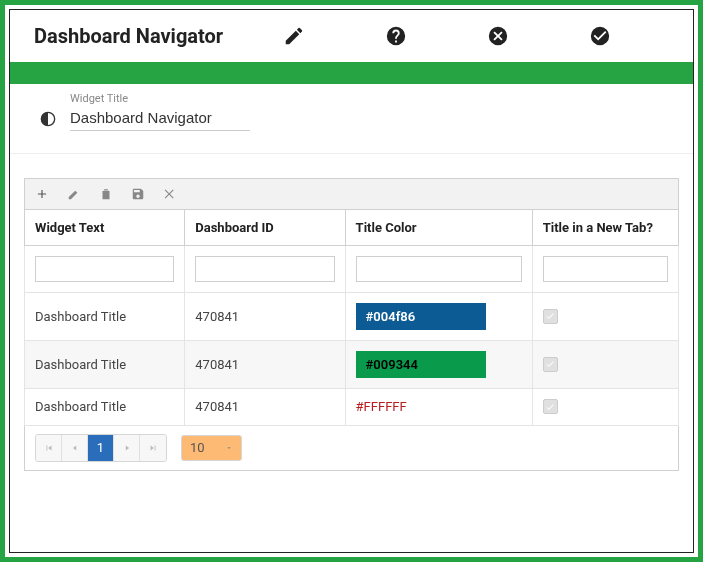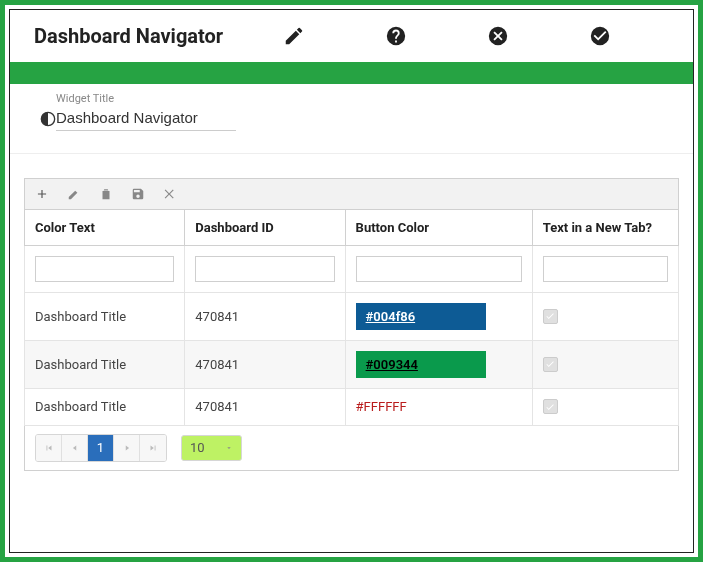--- a/index.html
+++ b/index.html
@@ -5,48 +5,48 @@
 * { box-sizing: border-box; margin: 0; padding: 0; }
 body { font-family: -apple-system, BlinkMacSystemFont, "Segoe UI", Roboto, Arial, sans-serif; background: #fff; width: 703px; height: 562px; overflow: hidden; }
 .outer { border: 5px solid #26a343; width: 703px; height: 562px; background: #fff; padding: 4px; }
 .inner-border { border: 1px solid #222; width: 100%; height: 100%; display: flex; flex-direction: column; }
 .header-bar { background: #fff; display: flex; align-items: center; padding: 14px 4px 14px 24px; }
 .header-title { font-size: 20px; font-weight: 700; color: #222; flex: 0 0 auto; margin-right: 40px; }
 .header-icons { display: flex; align-items: center; gap: 80px; margin-left: 20px; }
 .header-icon { width: 22px; height: 22px; display: flex; align-items: center; justify-content: center; cursor: pointer; }
 .header-icon svg { width: 22px; height: 22px; fill: #222; }
 .green-strip { background: #26a343; height: 22px; width: 100%; }
-.config-area { background: #fff; padding: 8px 30px 18px 30px; display: flex; align-items: flex-end; }
+.config-area { background: #fff; padding: 8px 30px 18px 30px; display: flex; align-items: flex-end; gap: 14px; }
 .contrast-icon svg { width: 16px; height: 16px; fill: #333; }
 .field-wrap { flex: 0 0 auto; }
 .field-label { font-size: 11px; color: #888; margin-bottom: 2px; }
 .field-input { border: none; border-bottom: 1px solid #ccc; font-size: 15px; color: #333; padding: 2px 0 4px 0; width: 180px; background: transparent; outline: none; }
 .spacer-line { border-top: 1px solid #eee; margin-top: 4px; }
 .grid-area { padding: 24px 14px 0 14px; flex: 1; }
 .grid-toolbar { background: #f2f2f2; border: 1px solid #d0d0d0; border-bottom: none; padding: 8px 10px; display: flex; gap: 18px; align-items: center; }
 .grid-toolbar svg { width: 14px; height: 14px; fill: #888; }
 .grid-toolbar .tb-btn { cursor: pointer; display: flex; }
 .grid-toolbar .tb-btn.enabled svg { fill: #555; }
 table.grid { width: 100%; border-collapse: collapse; border: 1px solid #d0d0d0; background: #fff; }
 table.grid th { text-align: left; font-size: 13px; font-weight: 700; color: #222; padding: 10px 10px; border: 1px solid #d0d0d0; background: #fff; }
 table.grid td { font-size: 13px; color: #444; padding: 10px 10px; border: 1px solid #e4e4e4; }
 .filter-row td { padding: 6px 8px; }
 .filter-input { width: 100%; border: 1px solid #cfcfcf; height: 26px; padding: 2px 6px; font-size: 13px; background: #fff; }
-.color-chip { display: inline-block; padding: 6px 10px; color: #fff; font-size: 13px; font-weight: 600; min-width: 130px; text-decoration: underline; }
+.color-chip { display: inline-block; padding: 6px 10px; color: #fff; font-size: 13px; font-weight: 600; min-width: 130px; }
 .checkbox-dis { width: 15px; height: 15px; background: #e0e0e0; border: 1px solid #ccc; display: inline-flex; align-items: center; justify-content: center; border-radius: 2px; }
 .checkbox-dis svg { width: 10px; height: 10px; fill: #fff; }
 tr.alt td { background: #f7f7f7; }
 .pager { border: 1px solid #d0d0d0; border-top: none; background: #fff; padding: 8px 10px; display: flex; align-items: center; justify-content: space-between; }
 .pager-left { display: flex; align-items: center; gap: 14px; }
 .pager-btns { display: flex; border: 1px solid #d6d6d6; border-radius: 3px; overflow: hidden; }
 .pager-btn { width: 26px; height: 26px; display: flex; align-items: center; justify-content: center; background: #f7f7f7; border-right: 1px solid #e0e0e0; cursor: pointer; }
 .pager-btn:last-child { border-right: none; }
 .pager-btn svg { width: 10px; height: 10px; fill: #bbb; }
 .pager-btn.active { background: #2a6ebb; color: #fff; font-size: 13px; }
-.pager-size { border: 1px solid #d6d6d6; border-radius: 3px; height: 26px; padding: 0 8px; display: flex; align-items: center; gap: 20px; font-size: 13px; color: #555; background: #bef264; cursor: pointer; }
+.pager-size { border: 1px solid #d6d6d6; border-radius: 3px; height: 26px; padding: 0 8px; display: flex; align-items: center; gap: 20px; font-size: 13px; color: #555; background: #fdba74; cursor: pointer; }
 .pager-size svg { width: 8px; height: 8px; fill: #888; }
 .pager-info { font-size: 13px; color: #555; }
 </style>
 </head>
 <body>
 
 <div class="outer">
   <div class="inner-border">
 
     <div class="header-bar">
@@ -116,24 +116,24 @@
         <span class="tb-btn">
             <svg viewBox="0 0 24 24">
               <path d="M18.3 5.71 12 12l6.3 6.29-1.41 1.42L10.59 13.4 4.29 19.7 2.88 18.3 9.17 12 2.88 5.71 4.29 4.29l6.3 6.3 6.3-6.3z"></path>
             </svg>
           </span>
       </div>
 
       <table class="grid">
         <thead>
           <tr>
-            <th>Color Text</th>
+            <th>Widget Text</th>
             <th>Dashboard ID</th>
-            <th>Button Color</th>
-            <th>Text in a New Tab?</th>
+            <th>Title Color</th>
+            <th>Title in a New Tab?</th>
           </tr>
         </thead>
         <tbody id="grid-body">
           <tr class="filter-row">
             <td><input class="filter-input" style=""></td>
             <td><input class="filter-input" style=""></td>
             <td><input class="filter-input" style=""></td>
             <td><input class="filter-input" style=""></td>
           </tr>
         <tr>

